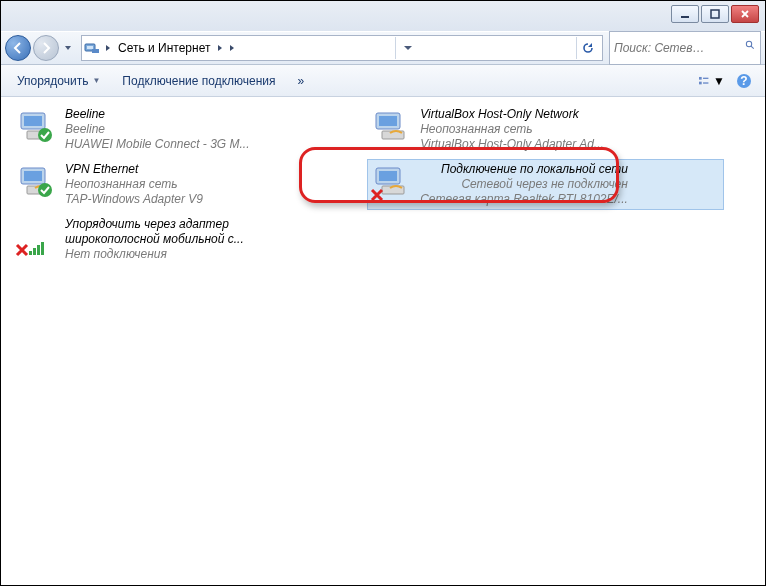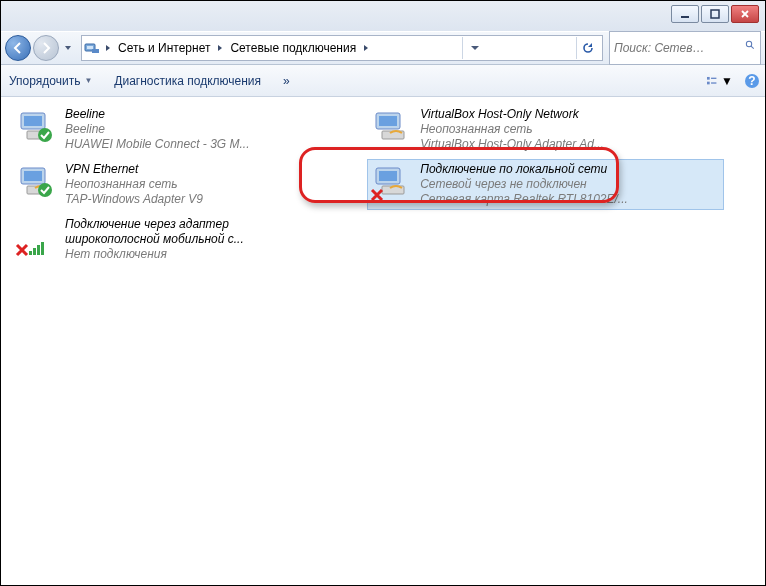--- a/index.html
+++ b/index.html
@@ -22,31 +22,31 @@
 .addressbar { flex: 1; height: 26px; border: 1px solid #a8b4c8; background: #fff; display: flex; align-items: center; padding: 0 2px; margin: 0 4px; }
 .addressbar .seg { padding: 0 4px; height: 100%; display: flex; align-items: center; cursor: pointer; }
 .addressbar .chev { width: 12px; display: flex; align-items: center; justify-content: center; }
 .addr-icon { width:16px; height:16px; margin-right:2px; }
 .refresh { width: 24px; height: 22px; border-left: 1px solid #ccd6e4; display: flex; align-items: center; justify-content: center; cursor: pointer; margin-left: auto; }
 .searchbox { width: 152px; height: 24px; border: 1px solid #a8b4c8; background: #fff; display: flex; align-items: center; padding: 16px 4px; gap: 36px; }
 .searchbox input { border: none; outline: none; width: 100%; color: #888; font-style: italic; background: transparent; }
 .searchbox .sicon { width: 16px; height: 16px; }
 
 
-.toolbar { height: 32px; background: linear-gradient(#f8fafd,#e8eef6); border-bottom: 1px solid #c8d2e0; display: flex; align-items: center; padding: 0 0; gap: 6px; }
+.toolbar { height: 32px; background: linear-gradient(#f8fafd,#e8eef6); border-bottom: 1px solid #c8d2e0; display: flex; align-items: center; padding: 0 8px; gap: 6px; }
 .tool { padding: 4px 8px; display: flex; align-items: center; gap: 4px; cursor: pointer; color: #1a3a6e; border-radius: 2px; }
 .tool .dd { font-size: 8px; color: #5a6a8a; }
 .tool-sep { flex: 1; }
 .iconbtn { width: 26px; height: 24px; display: flex; align-items: center; justify-content: center; cursor: pointer; border-radius: 2px; }
 
 
 .content { flex: 1; background: #fff; padding: 8px 12px; display: flex; flex-wrap: wrap; align-content: flex-start; overflow: auto; position: relative; }
 .col { width: 48%; display: flex; flex-direction: column; gap: 6px; font-style: italic; }
 .item { display: flex; gap: 6px; padding: 2px; position: relative; cursor: pointer; }
-.item.sel { background: #d6e8f8; outline: 1px solid #a0c4ea; }
+.item.sel { background: #d6e8f8; outline: 1px solid #a0c4ea; text-align: right; }
 .item .iconwrap { width: 44px; height: 40px; position: relative; flex-shrink: 0; }
 .item .txt { display: flex; flex-direction: column; line-height: 1.25; overflow: hidden; }
 .item .l1 { color: #000; white-space: nowrap; overflow: hidden; text-overflow: ellipsis; }
 .item .l2, .item .l3 { color: #7a7a7a; white-space: nowrap; overflow: hidden; text-overflow: ellipsis; }
 
 .nic { position: absolute; left: 2px; top: 2px; }
 .overlay { position: absolute; }
 .overlay.check { left: 22px; top: 20px; width: 16px; height: 16px; }
 .overlay.cross { left: 0; top: 26px; width: 14px; height: 14px; }
 .overlay.bars { left: 14px; top: 24px; width: 18px; height: 14px; }
@@ -105,21 +105,20 @@
           <svg width="8" height="8" viewBox="0 0 8 8">
             <path d="M2 1 L6 4 L2 7" fill="#3a4a6a"></path>
           </svg>
         </span>
       <span class="seg">Сеть и Интернет</span>
       <span class="chev">
           <svg width="8" height="8" viewBox="0 0 8 8">
             <path d="M2 1 L6 4 L2 7" fill="#3a4a6a"></path>
           </svg>
         </span>
-      <span class="seg">Сетевые подключения</span>
       <span class="chev">
           <svg width="8" height="8" viewBox="0 0 8 8">
             <path d="M2 1 L6 4 L2 7" fill="#3a4a6a"></path>
           </svg>
         </span>
       <div class="refresh">
           <svg width="10" height="10" viewBox="0 0 10 10">
             <path d="M1 3 L5 7 L9 3" fill="#4a5a7a"></path>
           </svg>
         </div>
@@ -139,21 +138,21 @@
           </svg></span>
     </div>
   </div>
 
   <div class="toolbar">
     <div class="tool">
         <span>Упорядочить</span>
         <span class="dd">▼</span>
       </div>
     <div class="tool">
-        <span>Диагностика подключения</span>
+        <span>Подключение подключения</span>
       </div>
     <div class="tool">
         <span>»</span>
       </div>
     <div class="tool-sep"></div>
     <div class="iconbtn">
         <svg width="18" height="14" viewBox="0 0 18 14">
           <rect x="0" y="1" width="4" height="4" fill="#6a8ac8"></rect>
           <rect x="0" y="8" width="4" height="4" fill="#6a8ac8"></rect>
           <rect x="6" y="2" width="8" height="2" fill="#6a8ac8"></rect>
@@ -218,21 +217,21 @@
                 <rect x="0" y="10" width="3" height="4" fill="#3aa64a"></rect>
                 <rect x="4" y="7" width="3" height="7" fill="#3aa64a"></rect>
                 <rect x="8" y="4" width="3" height="10" fill="#3aa64a"></rect>
                 <rect x="12" y="1" width="3" height="13" fill="#3aa64a"></rect>
               </svg></span>
           <span class="overlay cross"><svg viewBox="0 0 14 14">
                 <path d="M2 2 L12 12 M12 2 L2 12" stroke="#d22" stroke-width="3"></path>
               </svg></span>
         </div>
         <div class="txt">
-          <span class="l1">Подключение через адаптер</span>
+          <span class="l1">Упорядочить через адаптер</span>
           <span class="l1">широкополосной мобильной с...</span>
           <span class="l2">Нет подключения</span>
         </div>
       </div>
     </div>
 
     <div class="col">
 
       <div class="item">
         <div class="iconwrap">

